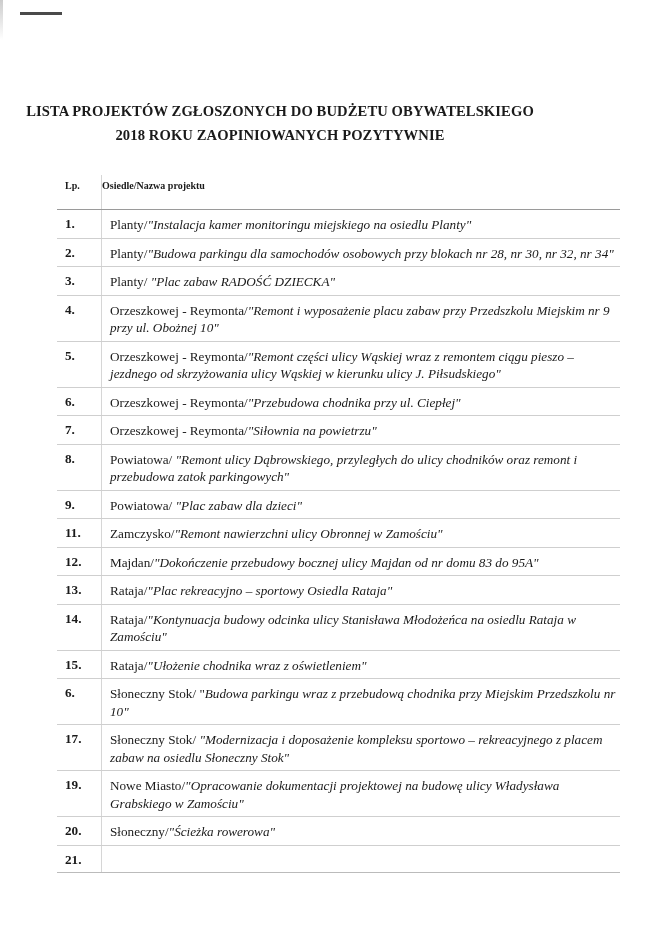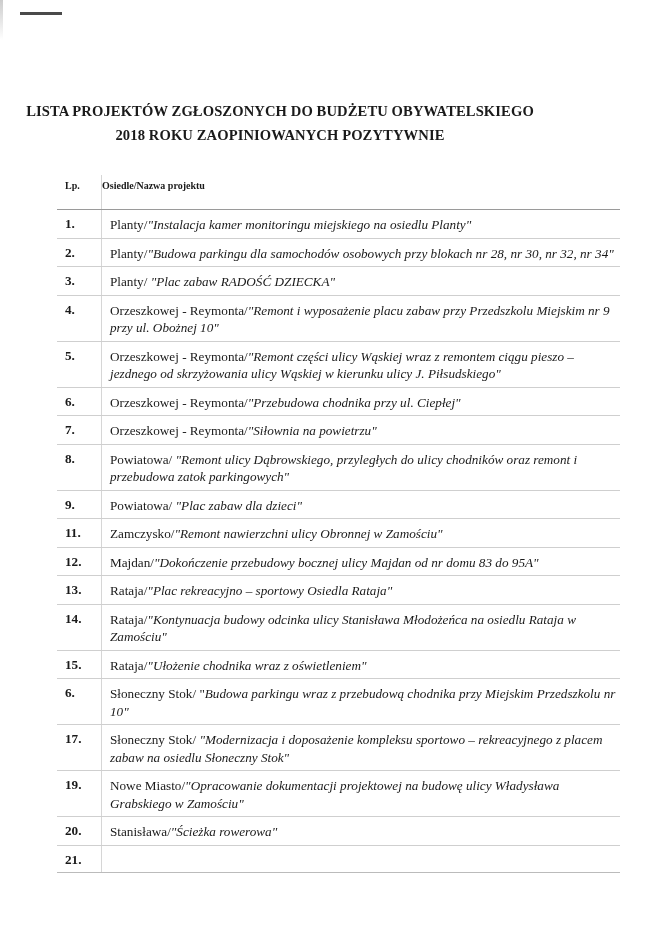--- a/index.html
+++ b/index.html
@@ -100,20 +100,20 @@
       <tr>
         <td class="num">17.</td>
         <td class="desc"><span class="osiedle">Słoneczny Stok/ </span><span class="proj">"Modernizacja i doposażenie kompleksu sportowo – rekreacyjnego z placem zabaw na osiedlu Słoneczny Stok"</span></td>
       </tr>
       <tr>
         <td class="num">19.</td>
         <td class="desc"><span class="osiedle">Nowe Miasto/</span><span class="proj">"Opracowanie dokumentacji projektowej na budowę ulicy Władysława Grabskiego w Zamościu"</span></td>
       </tr>
       <tr>
         <td class="num">20.</td>
-        <td class="desc"><span class="osiedle">Stanisława/</span><span class="proj">"Ścieżka rowerowa"</span></td>
+        <td class="desc"><span class="osiedle">Słoneczny/</span><span class="proj">"Ścieżka rowerowa"</span></td>
       </tr>
       <tr class="last">
         <td class="num">21.</td>
         <td class="desc"></td>
       </tr>
     </tbody>
 </table>
 
 </body></html>

